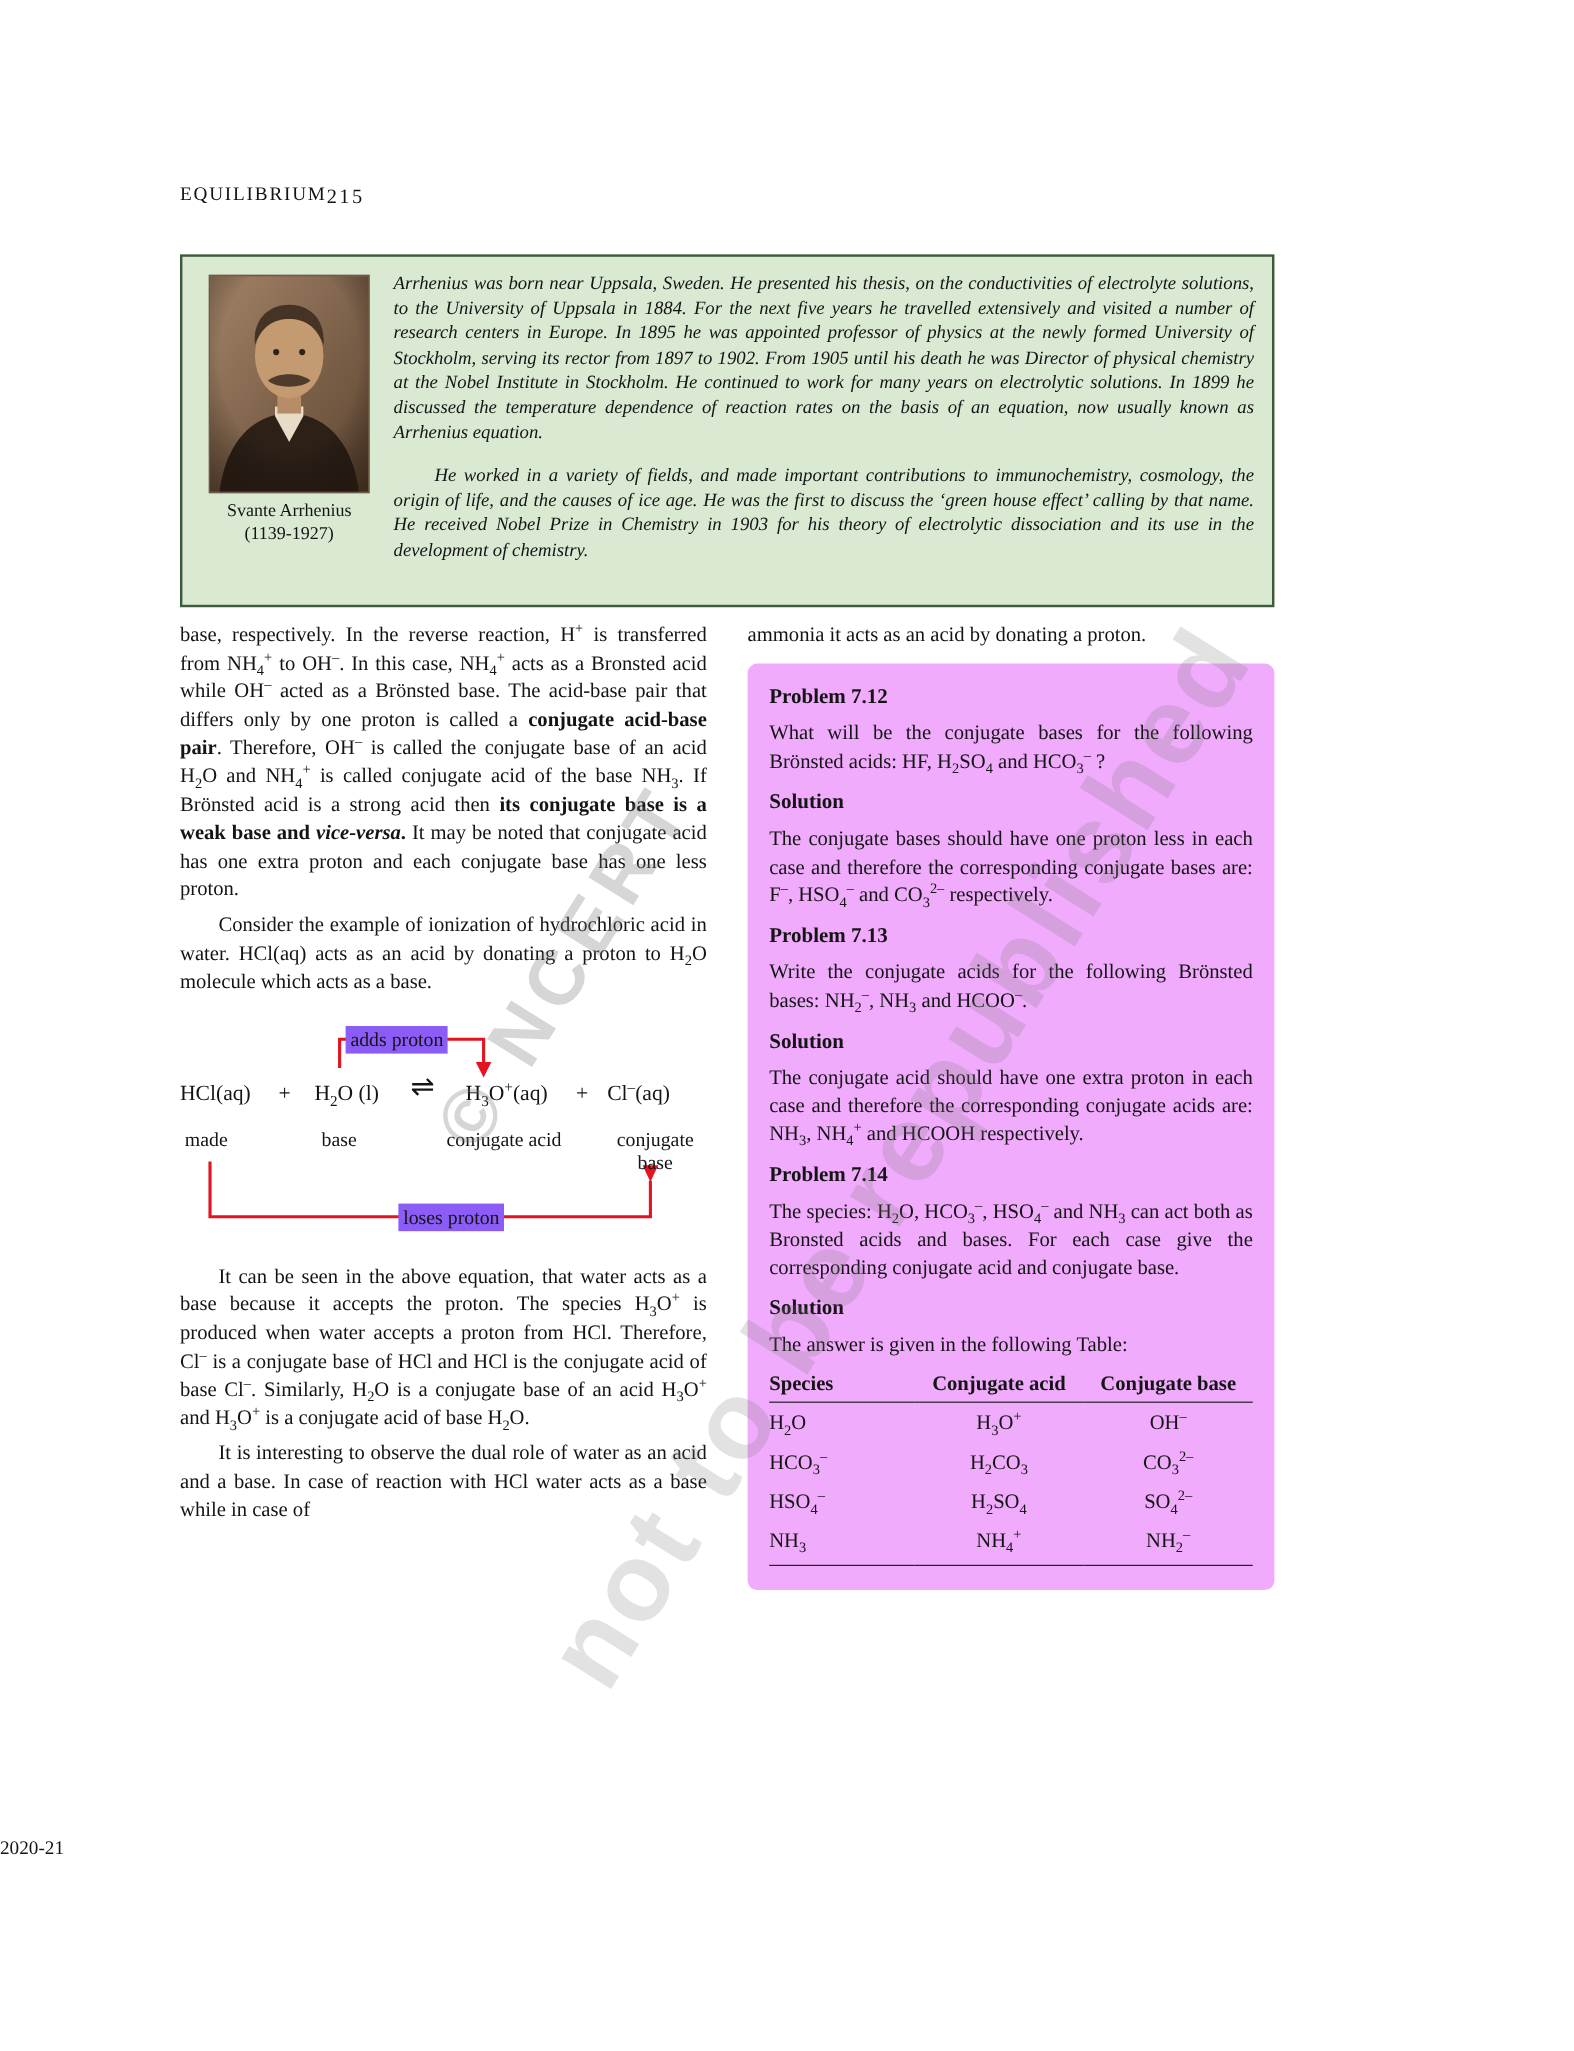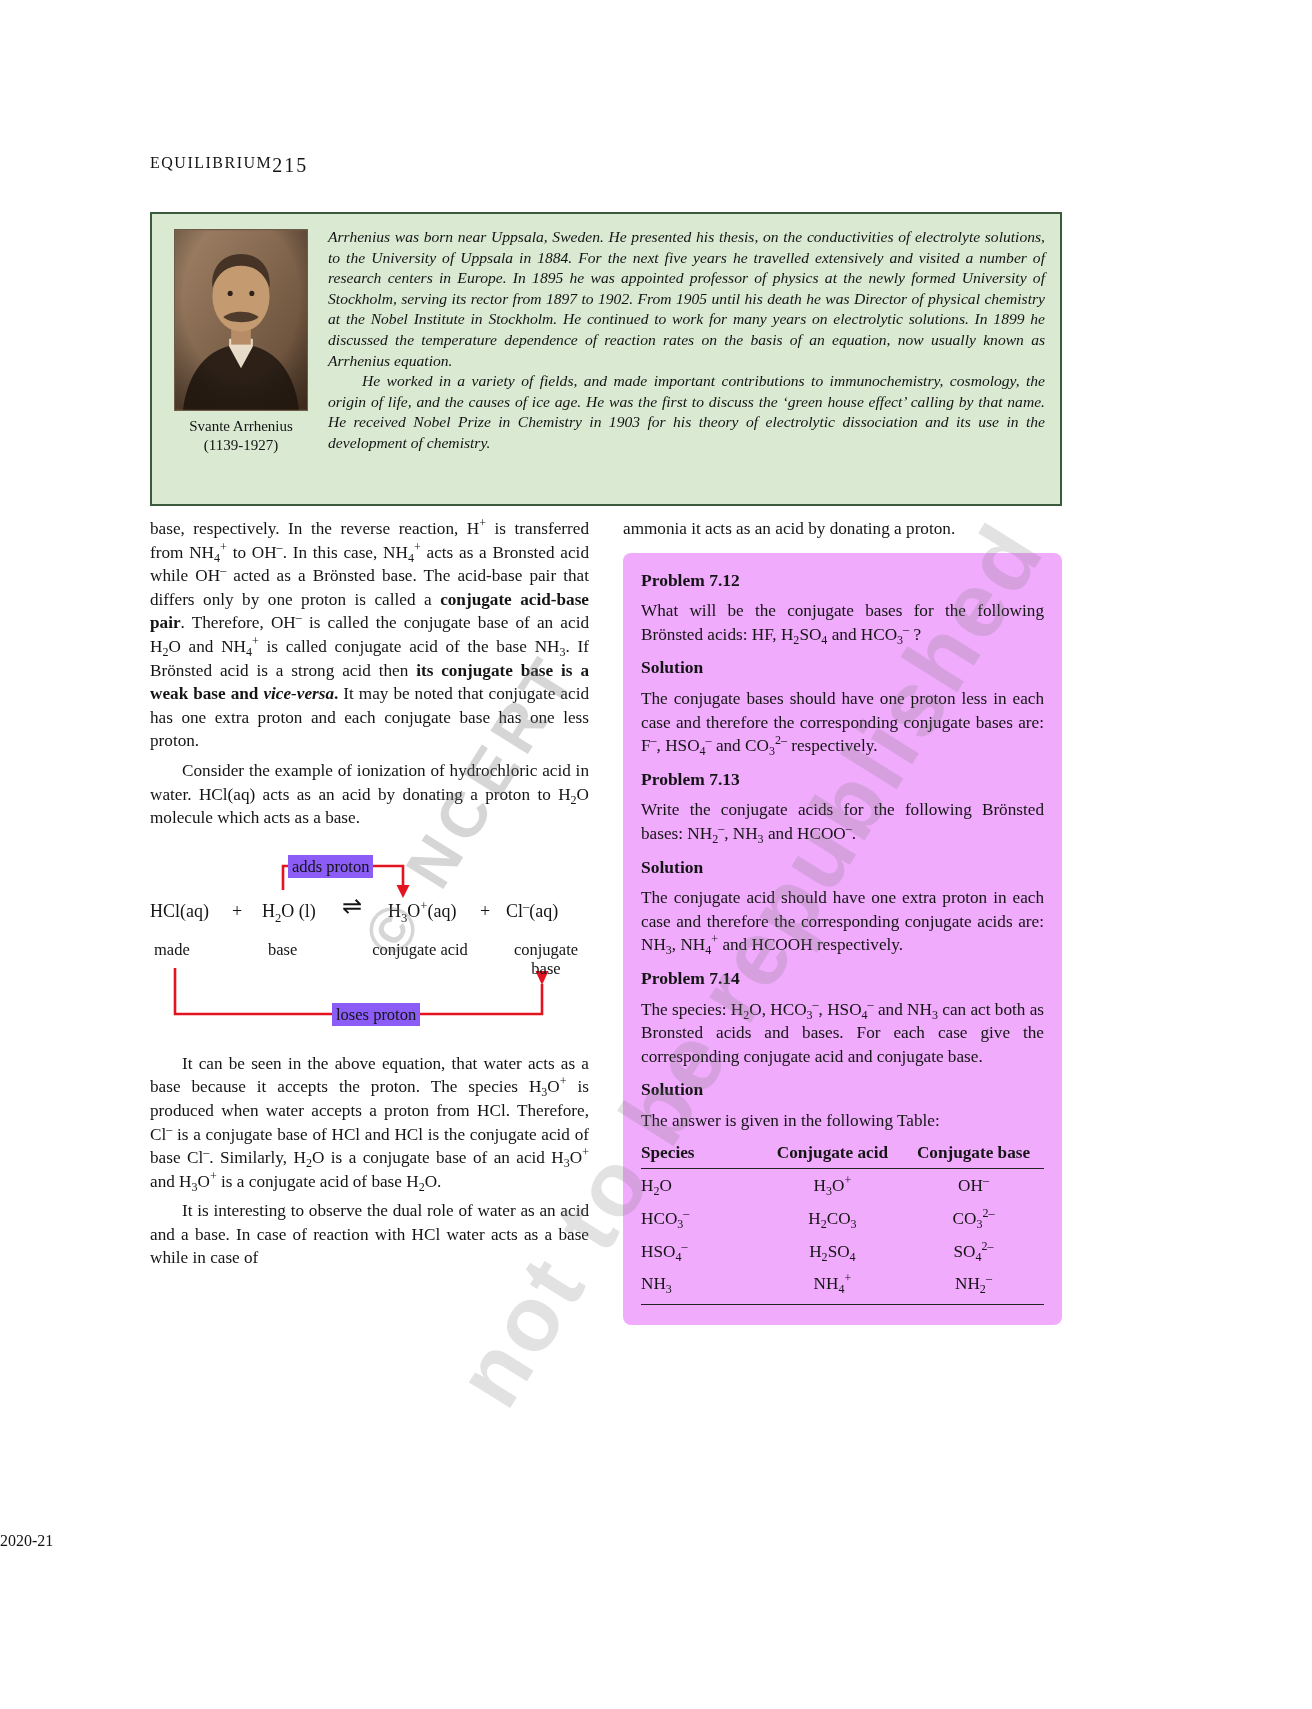--- a/index.html
+++ b/index.html
@@ -12,33 +12,33 @@
   sub, sup { font-size:70%; line-height:0; }
   sup { vertical-align:super; }
   sub { vertical-align:sub; }
 
   
   .page-header {
     position:absolute; top:154px; left:150px; width:912px;
     display:flex; justify-content:flex-start;
     font-size:16px; letter-spacing:1.5px;
   }
-  .page-header .pagenum { letter-spacing:2px; font-size:20px; }
+  .page-header .pagenum { letter-spacing:2px; font-size:17px; }
 
   
   .bio-box {
     position:absolute; top:212px; left:150px; width:912px; height:294px;
     background:#d9e9d2; border:2px solid #3c5a3c;
     padding:13px 15px 10px 18px; display:flex; gap:16px;
   }
   .bio-left { width:142px; flex:none; text-align:center; }
   .portrait { width:134px; height:182px; border:1px solid #6d5c47; margin:2px auto 6px auto; background:#7a5d45; }
   .bio-caption { font-size:15px; line-height:19px; }
   .bio-text { flex:1; font-style:italic; font-size:15.6px; line-height:20.6px; text-align:justify; }
-  .bio-text p.indent { text-indent:34px; }
+  .bio-text p.indent { text-indent:34px;margin-top:16px; }
 
   
   .columns {
     position:absolute; top:517px; left:150px; width:912px;
     display:flex; gap:34px;
   }
   .col { width:439px; font-size:17.2px; line-height:23.6px; text-align:justify; }
   .col p { margin-bottom:2px; }
   .col p.indent { text-indent:32px; }
   .col p.spaced { margin-top:6px; }

